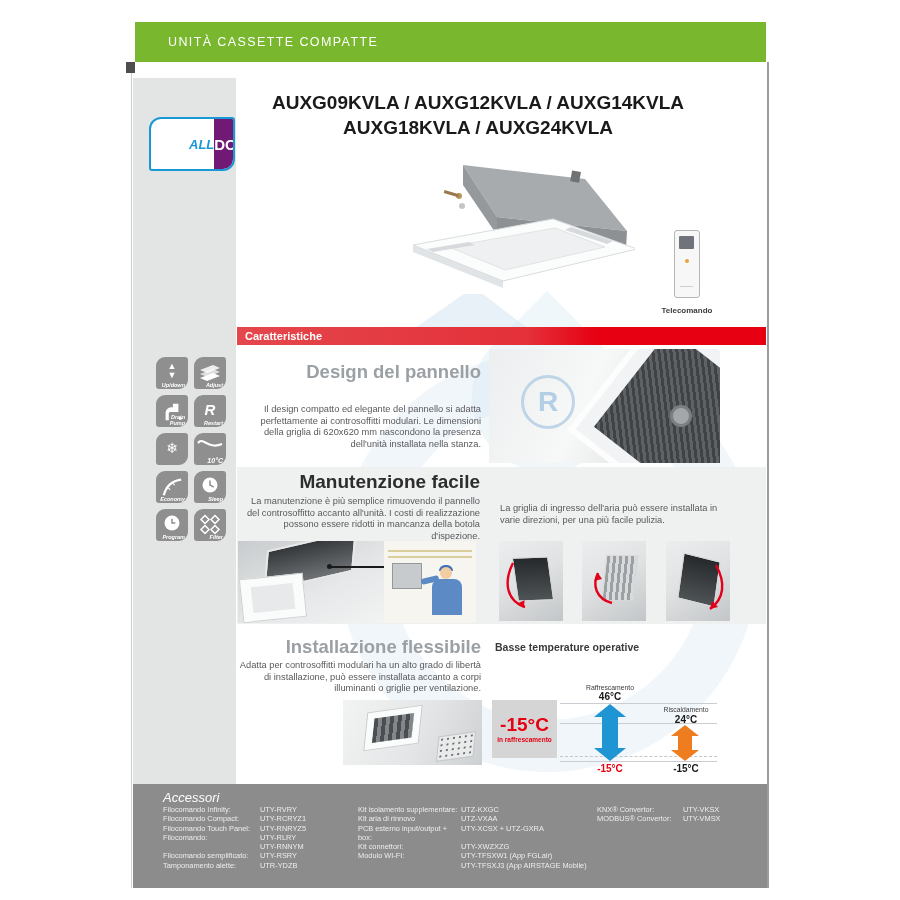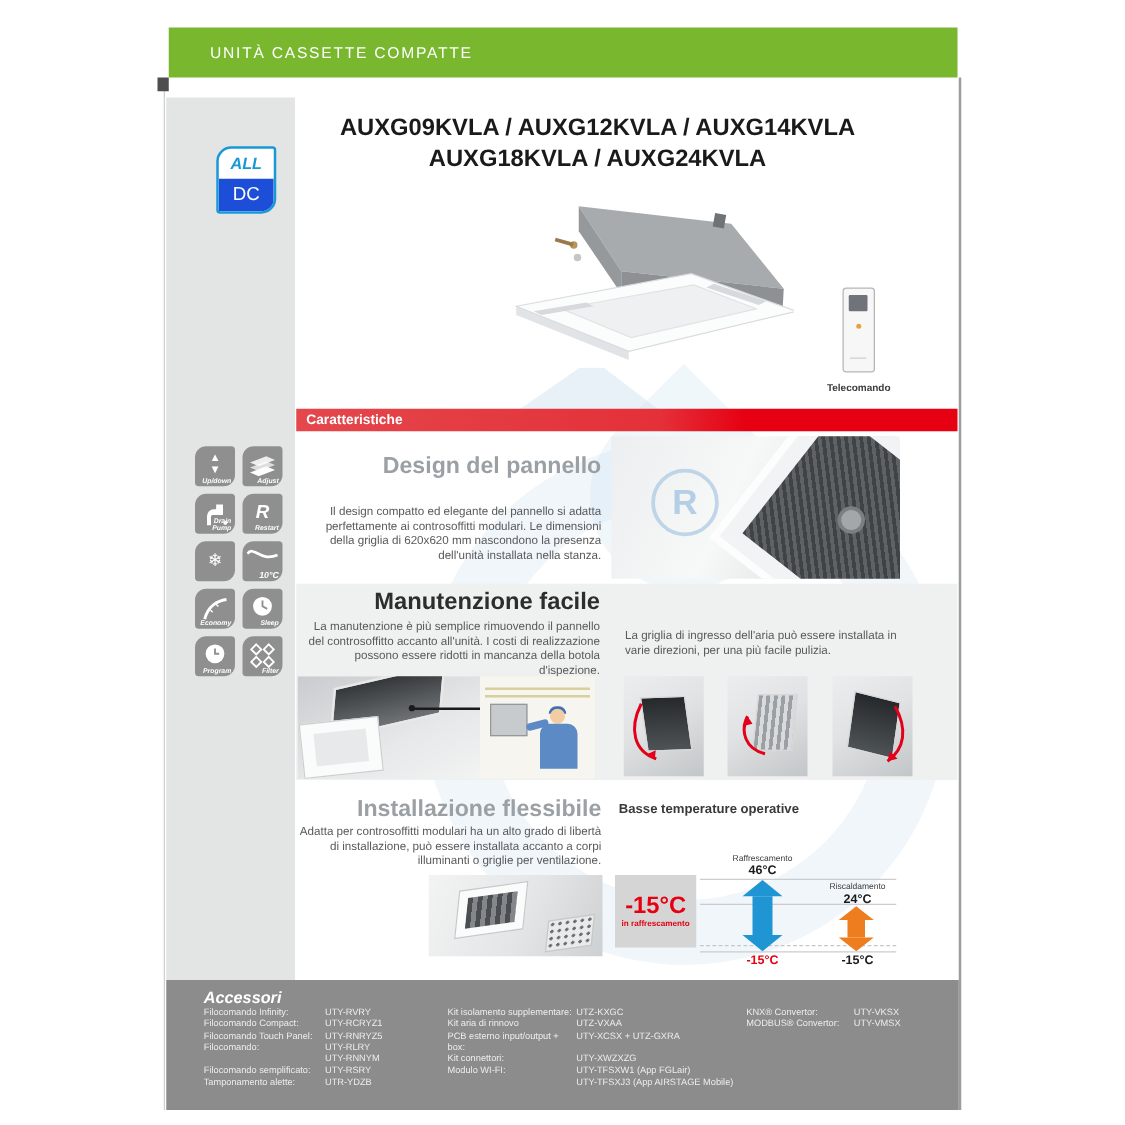--- a/index.html
+++ b/index.html
@@ -14,27 +14,27 @@
 
   
   .green-header{left:135px;top:22px;width:631px;height:40px;background:#78b72e;
                 display:flex;align-items:center;}
   .green-header span{color:#ffffff;font-size:12.5px;letter-spacing:1.4px;padding-left:33px;}
 
   
   .sidebar-strip{left:133px;top:78px;width:103px;height:706px;background:#e3e4e4;}
 
   
-  .alldc{left:173px;top:117px;width:44px;height:50px;background:#ffffff;
+  .alldc{left:149px;top:117px;width:44px;height:50px;background:#ffffff;
          border:2.5px solid #1899d6;border-radius:12px 3px 12px 3px;overflow:hidden;
-         display:flex;flex-direction:column;}
+         display:flex;padding-left:38px;}
   .alldc .t{flex:1;display:flex;align-items:center;justify-content:center;
             color:#1899d6;font-weight:bold;font-style:italic;font-size:13px;}
-  .alldc .b{flex:1.1;background:#1d4ed8;display:flex;align-items:center;justify-content:center;
-            color:#ffffff;font-weight:normal;font-size:15px;}
+  .alldc .b{flex:1.1;background:#701a75;display:flex;align-items:center;justify-content:center;
+            color:#ffffff;font-weight:bold;font-size:15px;}
 
   
   .models{left:243px;top:90px;width:470px;text-align:center;color:#1a1a1a;
           font-weight:bold;font-size:19px;line-height:25px;}
 
   
   .unit-svg{left:375px;top:153px;}
   .remote{left:674px;top:230px;width:24px;height:66px;background:#f7f7f7;border:1px solid #b5b5b5;
           border-radius:3px;}
   .remote .scr{position:absolute;left:4px;top:5px;width:15px;height:13px;background:#70747a;border-radius:1px;}
@@ -148,21 +148,21 @@
   .gridline.dashed{background:none;border-top:1px dashed #c3c6ca;}
   .ch-lbl{position:absolute;text-align:center;font-size:6.8px;color:#3c3c3c;}
   .ch-val{position:absolute;text-align:center;font-size:10px;font-weight:bold;color:#1a1a1a;}
   .dbl-arrow{position:absolute;display:flex;flex-direction:column;align-items:center;}
   .dbl-arrow .hu{width:0;height:0;}
   .dbl-arrow .sh{flex:1;}
   .dbl-arrow .hd{width:0;height:0;}
 
   
   .footer{left:133px;top:784px;width:634px;height:104px;background:#8c8c8c;}
-  .acc-head{left:163px;top:790px;font-size:13px;font-weight:bold;font-style:italic;color:#ffffff;}
+  .acc-head{left:163px;top:790px;font-size:13px;font-weight:normal;font-style:italic;color:#ffffff;}
   .acc-col{position:absolute;top:805px;}
   .acc-row{display:flex;font-size:7.4px;line-height:9.3px;color:#ededed;}
   .acc-l{display:inline-block;}
   .col1 .acc-l{width:97px;}
   .col2 .acc-l{width:103px;}
   .col3 .acc-l{width:86px;}
   .col1{left:163px;}
   .col2{left:358px;}
   .col3{left:597px;}
 </style>

